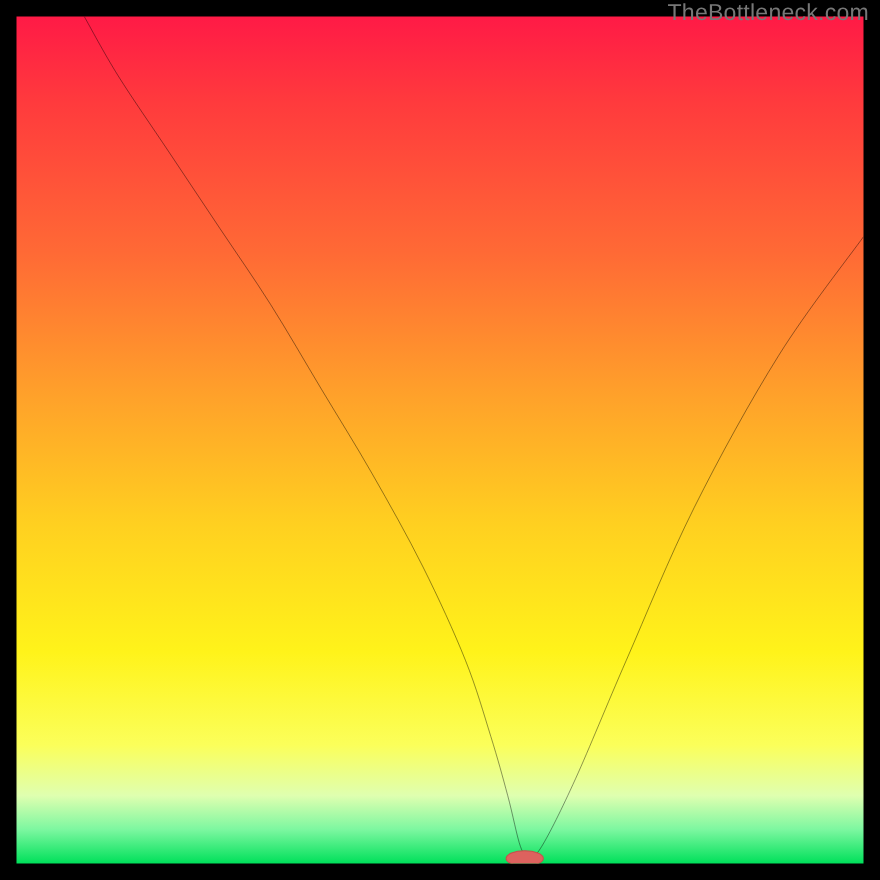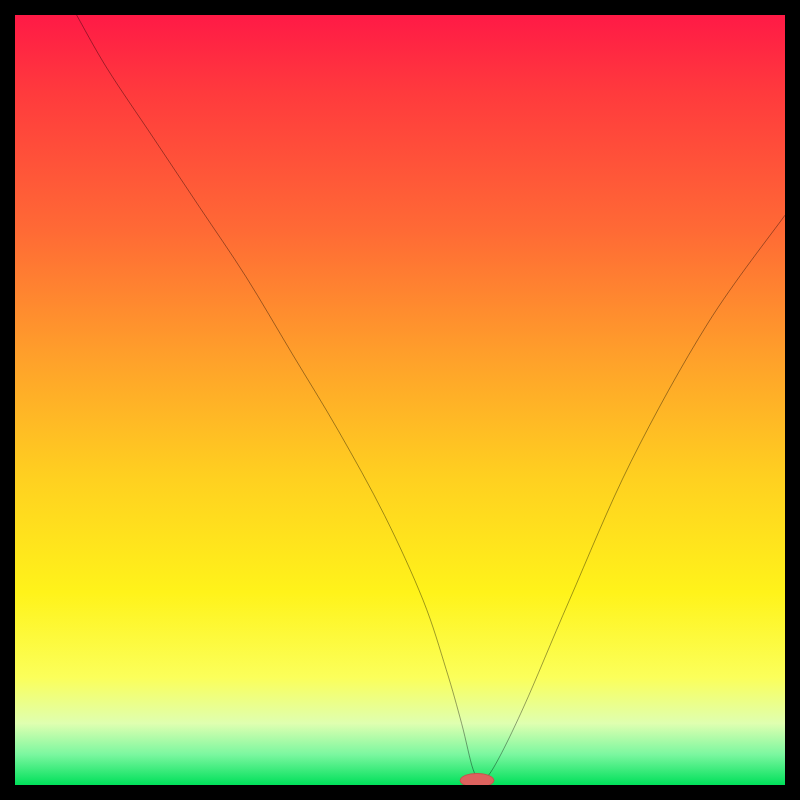--- a/index.html
+++ b/index.html
@@ -61,13 +61,14 @@
 
 <div class="frame">
 
   <div class="plot-area">
     <svg class="curve-svg" viewBox="0 0 100 100" preserveAspectRatio="none">
       <path id="curve-path" fill="none" stroke="#000000" stroke-width="0.38" vector-effect="non-scaling-stroke" d="M 8 0 C 8.666666666666666 1.1666666666666667, 10.333333333333334 4.333333333333334, 12 7 C 13.666666666666666 9.666666666666666, 16 13, 18 16 C 20 19, 22 22, 24 25 C 26 28, 28 30.833333333333336, 30 34 C 32 37.166666666666664, 34 40.66666666666666, 36 43.99999999999999 C 38 47.33333333333333, 40 50.5, 42 54 C 44 57.5, 46.166666666666664 61.333333333333336, 48 65 C 49.833333333333336 68.66666666666667, 51.666666666666664 72.66666666666667, 53 76 C 54.333333333333336 79.33333333333333, 55.166666666666664 82.33333333333333, 56 85 C 56.833333333333336 87.66666666666667, 57.416666666666664 89.83333333333333, 58 92 C 58.583333333333336 94.16666666666667, 59.083333333333336 96.83333333333333, 59.5 98 C 59.916666666666664 99.16666666666667, 60.083333333333336 99, 60.5 99 C 60.916666666666664 99, 61.083333333333336 99.5, 62 98 C 62.916666666666664 96.5, 64.33333333333333 93.66666666666667, 66 90 C 67.66666666666667 86.33333333333333, 69.66666666666667 81.33333333333333, 72 76 C 74.33333333333333 70.66666666666667, 77 64, 80 58 C 83 52, 86.66666666666667 45.333333333333336, 90 40 C 93.33333333333333 34.666666666666664, 98.33333333333333 28.333333333333332, 100 26"></path>
       <ellipse id="min-marker" fill="#dd625e" stroke="#c94f4b" stroke-width="0.12" cx="60" cy="99.4" rx="2.2" ry="0.9"></ellipse>
     </svg>
   </div>
 
+  <div class="watermark">TheBottleneck.com</div>
 </div>
 
 </body></html>

